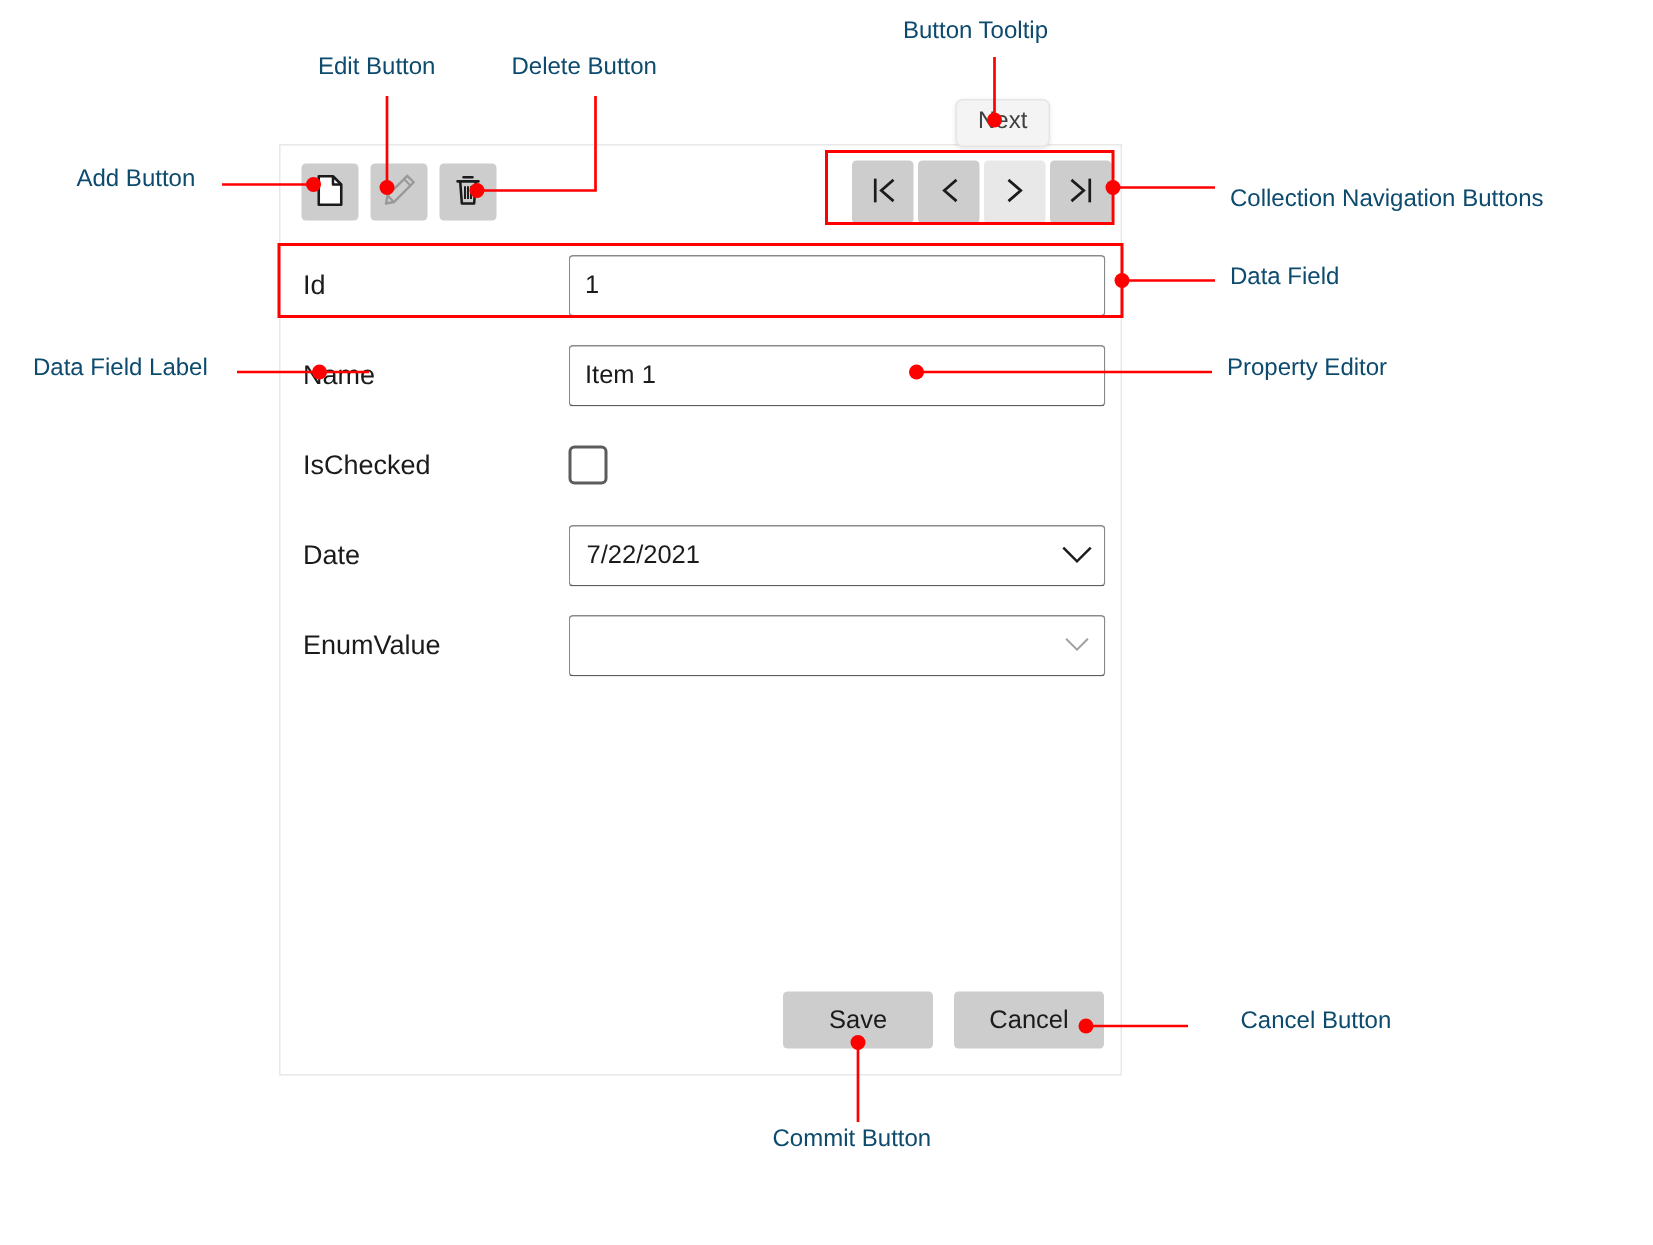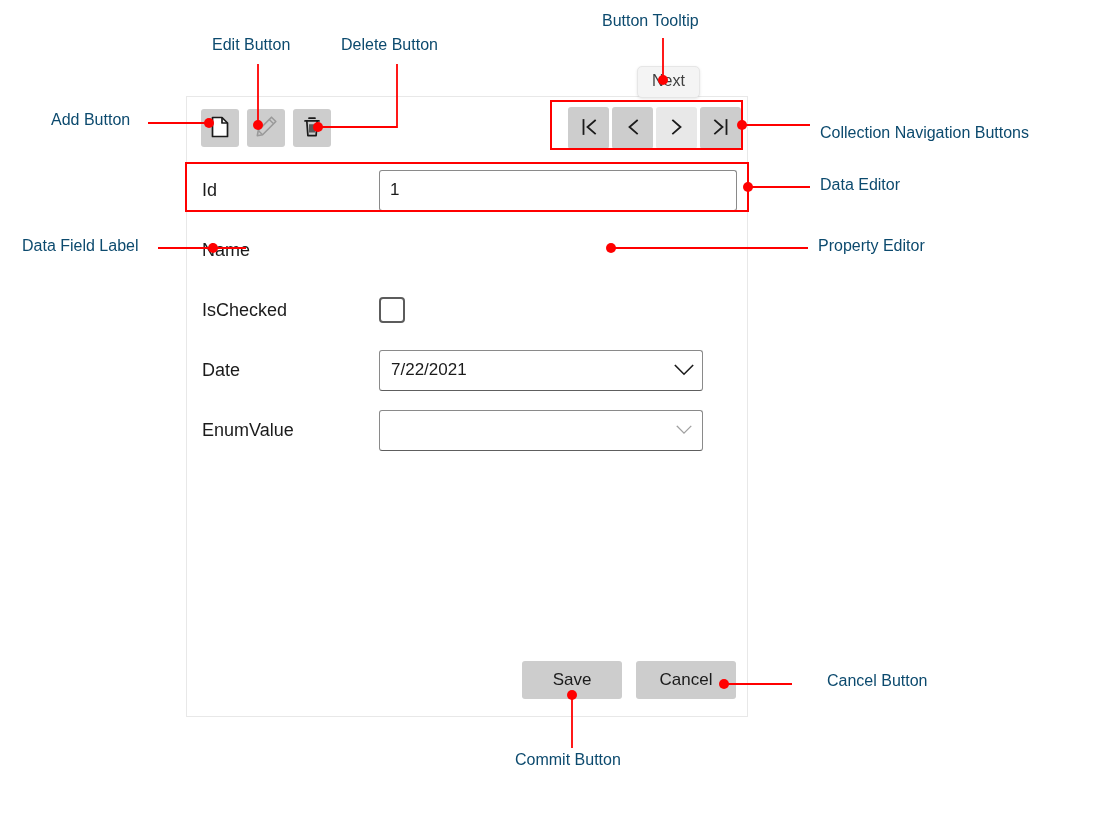--- a/index.html
+++ b/index.html
@@ -112,21 +112,21 @@
     font-family: "Liberation Sans", sans-serif;
     font-size: 17px;
     color: #1b1b1b;
     padding: 0 10px;
     outline: none;
   }
 
   .combo {
     position: absolute;
     left: 192px;
-    width: 324px;
+    width: 358px;
     height: 41px;
     box-sizing: border-box;
     background: #ffffff;
     border: 1px solid #8a8a8a;
     border-bottom-color: #5e5e5e;
     border-radius: 3px;
     display: flex;
     align-items: center;
     cursor: pointer;
   }
@@ -285,20 +285,21 @@
     </div>
   </div>
 
   <div class="form-row" id="row-id">
     <span class="field-label">Id</span>
     <input class="text-input" type="text" value="1" style="">
   </div>
 
   <div class="form-row" id="row-name">
     <span class="field-label">Name</span>
+    <input class="text-input" type="text" value="Item 1" style="">
   </div>
 
   <div class="form-row" id="row-ischecked">
     <span class="field-label">IsChecked</span>
     <div class="checkbox"></div>
   </div>
 
   <div class="form-row" id="row-date">
     <span class="field-label">Date</span>
     <div class="combo">
@@ -372,18 +373,18 @@
       <rect x="551" y="101" width="191" height="48"></rect>
       <rect x="186" y="163" width="562" height="48"></rect>
     </g>
   </svg>
 
   <div class="anno-label" style="left:51px;  top:111px;">Add Button</div>
   <div class="anno-label" style="left:212px; top:36px;">Edit Button</div>
   <div class="anno-label" style="left:341px; top:36px;">Delete Button</div>
   <div class="anno-label" style="left:602px; top:12px;">Button Tooltip</div>
   <div class="anno-label" style="left:820px; top:112px;margin-top:12px;">Collection Navigation Buttons</div>
-  <div class="anno-label" style="left:820px; top:176px;">Data Editor</div>
+  <div class="anno-label" style="left:820px; top:176px;">Data Field</div>
   <div class="anno-label" style="left:22px;  top:237px;">Data Field Label</div>
   <div class="anno-label" style="left:818px; top:237px;">Property Editor</div>
   <div class="anno-label" style="left:803px; top:672px;margin-left:24px;">Cancel Button</div>
   <div class="anno-label" style="left:515px; top:751px;">Commit Button</div>
 </div>
 
 </body></html>

